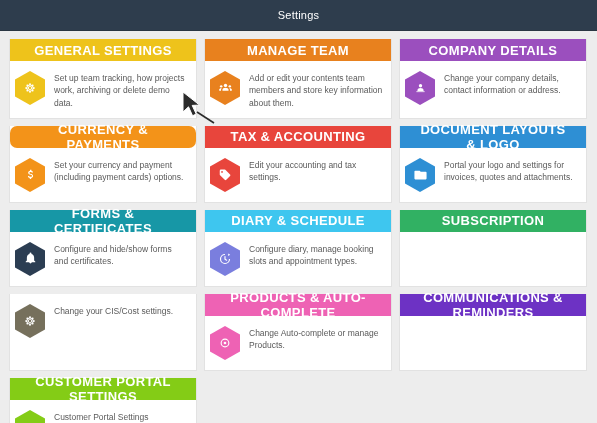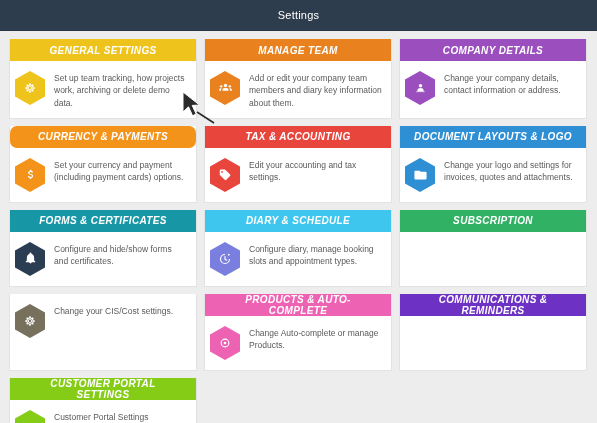--- a/index.html
+++ b/index.html
@@ -56,27 +56,26 @@
     border-top: none;
     display: flex;
     flex-direction: column;
   }
   .card-header {
     height: 22px;
     display: flex;
     align-items: center;
     justify-content: center;
     color: #ffffff;
-    font-size: 10px;
+    font-size: 13px;
     font-weight: bold;
     letter-spacing: 0.35px;
     text-align: center;
     padding: 0 14px;
     box-sizing: border-box;
-    font-style: italic;
   }
   .card-body {
     flex: 1;
     display: flex;
     align-items: flex-start;
     padding: 9px 8px 9px 4px;
     min-height: 48px;
     box-sizing: border-box;
   }
   .hexwrap {
@@ -168,21 +167,21 @@
                 <svg width="15" height="14" viewBox="0 0 24 24">
                   <circle fill="#ffffff" cx="12" cy="7.5" r="2.9"></circle>
                   <path fill="#ffffff" d="M12 11.6c-2.9 0-5.2 1.5-5.2 3.4v1.6h10.4v-1.6c0-1.9-2.3-3.4-5.2-3.4z"></path>
                   <circle fill="#ffffff" cx="4.6" cy="9.2" r="2.1"></circle>
                   <path fill="#ffffff" d="M4.6 12.4c-1.9 0-3.4 1-3.4 2.3v1.9h3.1v-1.6c0-1 .5-1.9 1.3-2.5a6 6 0 00-1-.1z"></path>
                   <circle fill="#ffffff" cx="19.4" cy="9.2" r="2.1"></circle>
                   <path fill="#ffffff" d="M19.4 12.4c-.35 0-.68.03-1 .1.8.6 1.3 1.5 1.3 2.5v1.6h3.1v-1.9c0-1.3-1.5-2.3-3.4-2.3z"></path>
                 </svg>
               </span>
             </div>
-            <div class="card-desc">Add or edit your company team members and diary key information about them.</div>
+            <div class="card-desc">Add or edit your contents team members and store key information about them.</div>
           </div>
         </div>
         <div class="card">
           <div class="card-header" style="background: rgb(155, 79, 190);">
             <span>COMPANY DETAILS</span>
           </div>
           <div class="card-body">
             <div class="hexwrap">
               <svg width="32" height="36" viewBox="0 0 32 36">
                 <polygon points="16,1 31,9.5 31,26.5 16,35 1,26.5 1,9.5" fill="#9b4fbe"></polygon>
@@ -243,21 +242,21 @@
               <svg width="32" height="36" viewBox="0 0 32 36">
                 <polygon points="16,1 31,9.5 31,26.5 16,35 1,26.5 1,9.5" fill="#2e8fd4"></polygon>
               </svg>
               <span class="hex-glyph">
                 <svg width="15" height="14" viewBox="0 0 24 24">
                   <path fill="#ffffff" d="M21 6.6h-8.6l-1.8-2.1H3a1.4 1.4 0 00-1.4 1.4v12.2A1.4 1.4 0 003 19.5h18a1.4 1.4 0 001.4-1.4V8a1.4 1.4 0 00-1.4-1.4z"></path>
                   <rect fill="none" stroke="#ffffff" stroke-width="1.3" x="6.3" y="11" width="11.4" height="6.1"></rect>
                 </svg>
               </span>
             </div>
-            <div class="card-desc">Change your logo and settings for invoices, quotes and attachments.</div>
+            <div class="card-desc">Portal your logo and settings for invoices, quotes and attachments.</div>
           </div>
         </div>
         <div class="card">
           <div class="card-header" style="background: rgb(23, 151, 166);">
             <span>FORMS &amp; CERTIFICATES</span>
           </div>
           <div class="card-body">
             <div class="hexwrap">
               <svg width="32" height="36" viewBox="0 0 32 36">
                 <polygon points="16,1 31,9.5 31,26.5 16,35 1,26.5 1,9.5" fill="#2b3d52"></polygon>

